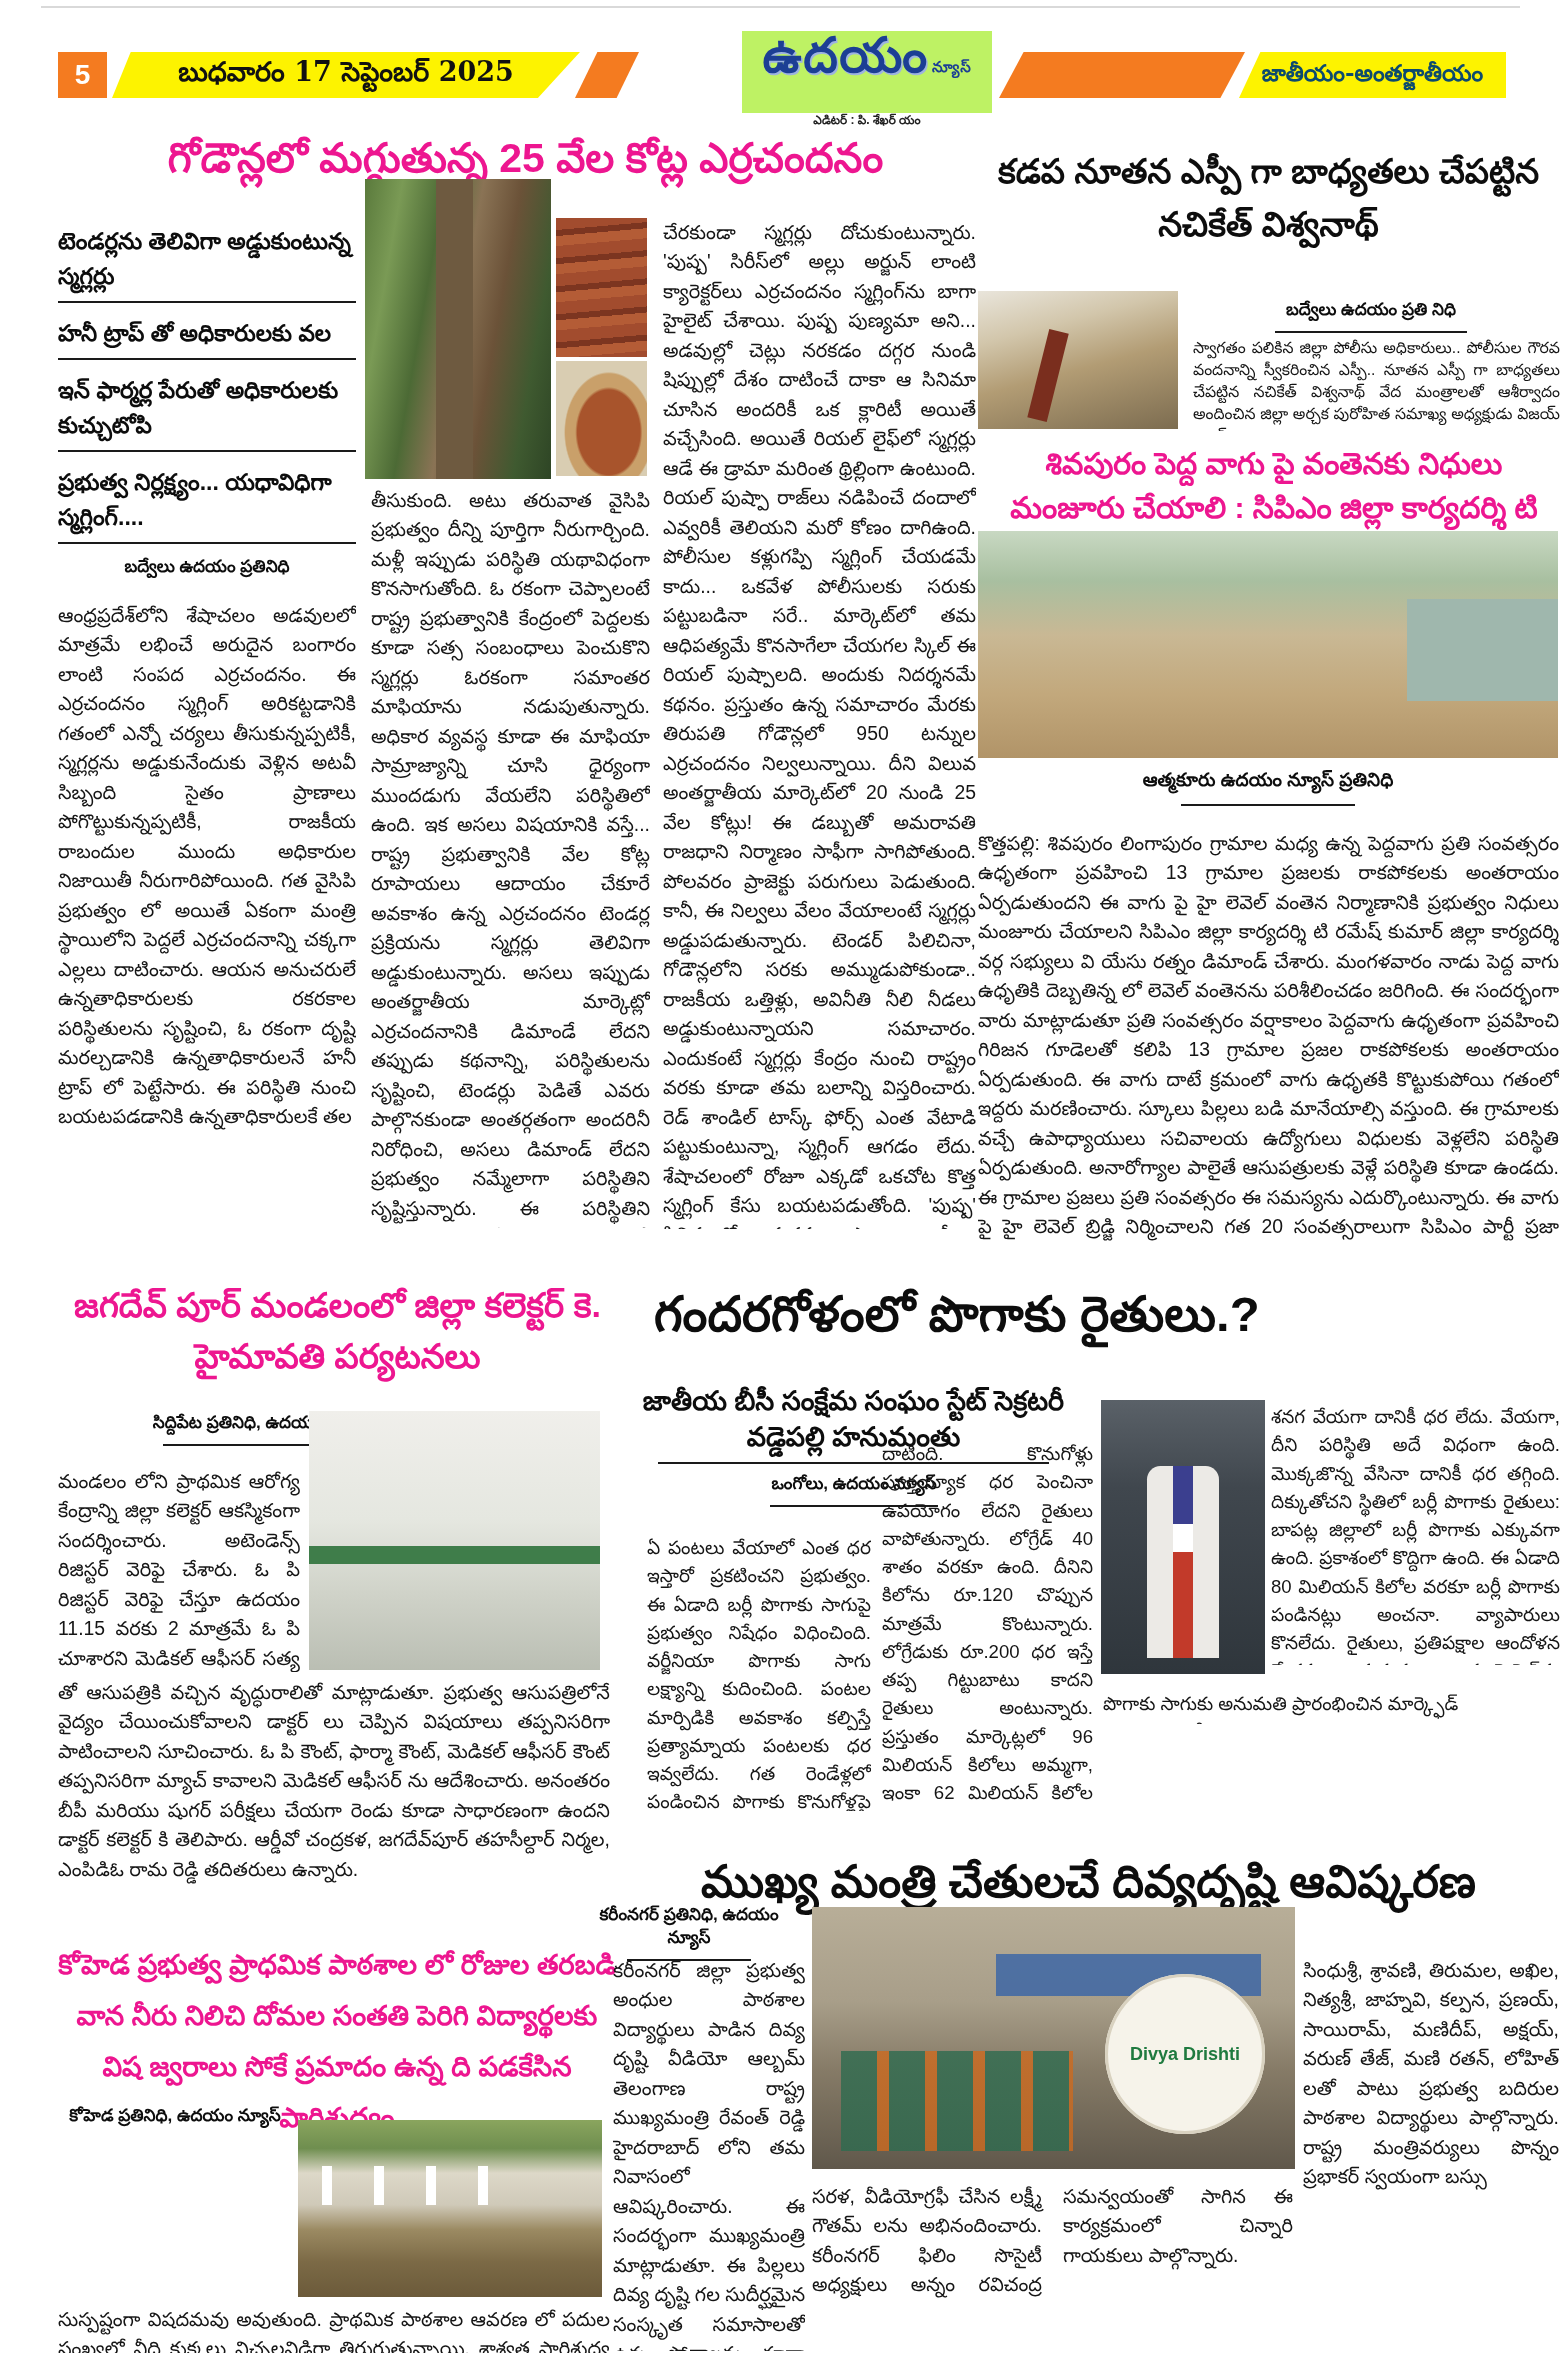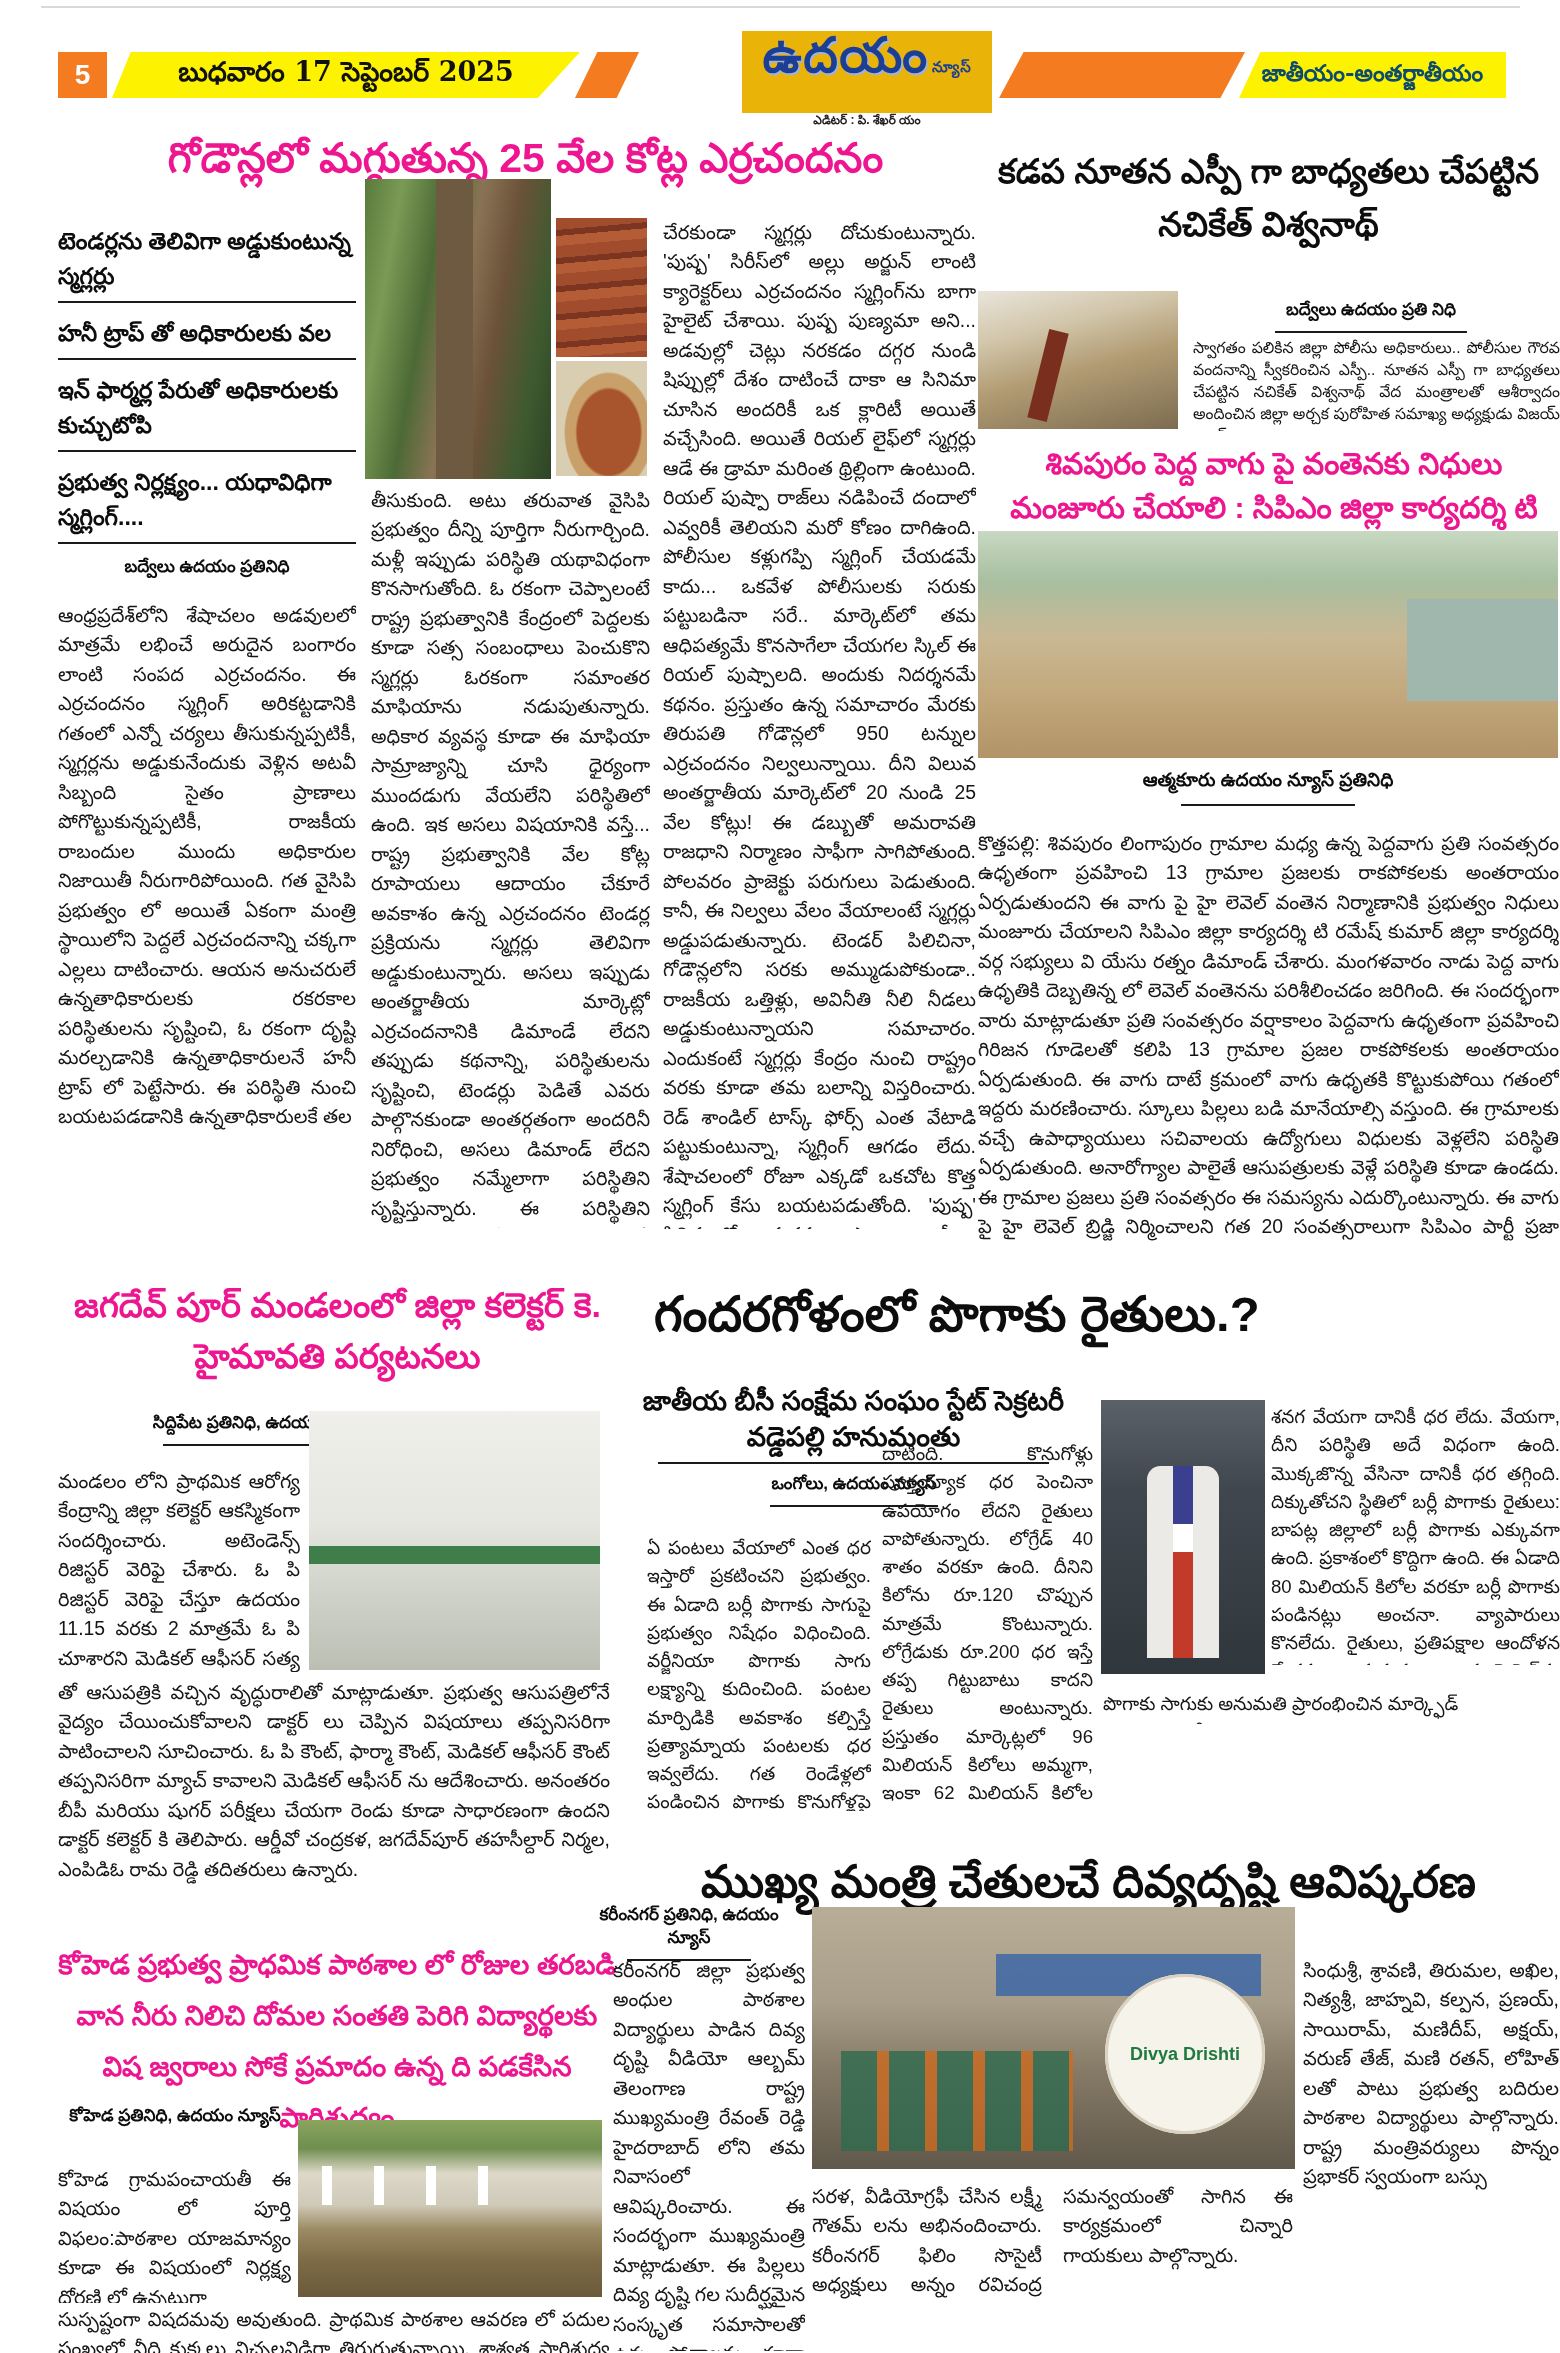--- a/index.html
+++ b/index.html
@@ -73,21 +73,21 @@
 <body>
 
 <div id="page">
 
   <div class="abs toprule" style="left:41px;top:6px;width:1479px;"></div>
   <div class="abs band pagenum" style="left:58px;top:52px;width:49px;">5</div>
   <div class="abs band dateband" style="left:112px;top:52px;width:468px;">బుధవారం 17 సెప్టెంబర్ 2025</div>
   <div class="abs band orangeslice" style="left:575px;top:52px;width:64px;"></div>
   <div class="abs band rorange" style="left:999px;top:52px;width:246px;"></div>
   <div class="abs band ryellow" style="left:1239px;top:52px;width:267px;">జాతీయం-అంతర్జాతీయం</div>
-  <div class="abs center" style="left:742px;top:31px;width:250px;height:82px;background:#eab308;">
+  <div class="abs center" style="left:742px;top:31px;width:250px;height:82px;background:#bef264;">
     <span class="logo">ఉదయం</span>
     <span class="logosub">న్యూస్</span>
   </div>
   <div class="abs center editor" style="left:742px;top:113px;width:250px;">ఎడిటర్ : పి. శేఖర్ యం</div>
 
   <div class="abs center h-pink mainhead" style="left:112px;top:133px;width:827px;">గోడౌన్లలో మగ్గుతున్న 25 వేల కోట్ల ఎర్రచందనం</div>
 
   <div class="abs" style="left:58px;top:224px;width:298px;">
     <div class="deck">టెండర్లను తెలివిగా అడ్డుకుంటున్న స్మగ్లర్లు</div>
     <div class="deck">హనీ ట్రాప్ తో అధికారులకు వల</div>
@@ -126,21 +126,20 @@
     <div class="gstripe"></div>
   </div>
   <div class="abs just body-txt clip" style="left:58px;top:1467px;width:242px;height:205px;">మండలం లోని ప్రాథమిక ఆరోగ్య కేంద్రాన్ని జిల్లా కలెక్టర్ ఆకస్మికంగా సందర్శించారు. అటెండెన్స్ రిజిస్టర్ వెరిఫై చేశారు. ఓ పి రిజిస్టర్ వెరిఫై చేస్తూ ఉదయం 11.15 వరకు 2 మాత్రమే ఓ పి చూశారని మెడికల్ ఆఫీసర్ సత్య ప్రకాష్ నీ అడగ్గా మెడిసిన్ స్టోర్ లో మందుల పంపిణీకి వెళ్లివచ్చానని కలెక్టర్ కి తెలిపారు. ఒళ్ళు నొప్పులు, మాములు జ్వరం</div>
   <div class="abs just body-txt clip" style="left:58px;top:1678px;width:552px;height:224px;">తో ఆసుపత్రికి వచ్చిన వృద్ధురాలితో మాట్లాడుతూ. ప్రభుత్వ ఆసుపత్రిలోనే వైద్యం చేయించుకోవాలని డాక్టర్ లు చెప్పిన విషయాలు తప్పనిసరిగా పాటించాలని సూచించారు. ఓ పి కౌంట్, ఫార్మా కౌంట్, మెడికల్ ఆఫీసర్ కౌంట్ తప్పనిసరిగా మ్యాచ్ కావాలని మెడికల్ ఆఫీసర్ ను ఆదేశించారు. అనంతరం బీపీ మరియు షుగర్ పరీక్షలు చేయగా రెండు కూడా సాధారణంగా ఉందని డాక్టర్ కలెక్టర్ కి తెలిపారు. ఆర్డీవో చంద్రకళ, జగదేవ్‌పూర్ తహసీల్దార్ నిర్మల, ఎంపిడిఓ రామ రెడ్డి తదితరులు ఉన్నారు.</div>
 
   <div class="abs center h-pink" style="left:58px;top:1939px;width:558px;font-size:27.6px;line-height:1.85;">కోహెడ ప్రభుత్వ ప్రాధమిక పాఠశాల లో రోజుల తరబడి వాన నీరు నిలిచి దోమల సంతతి పెరిగి విద్యార్థలకు విష జ్వరాలు సోకే ప్రమాదం ఉన్న ది పడకేసిన పారిశుధ్యం</div>
   <div class="abs byline-plain" style="left:63px;top:2106px;width:224px;">కోహెడ ప్రతినిధి, ఉదయం న్యూస్</div>
   <div class="abs ph ph-school" style="left:298px;top:2120px;width:304px;height:177px;">
     <div class="pillars"></div>
   </div>
-  <div class="abs just body-txt clip" style="left:58px;top:2165px;width:233px;height:138px;">కోహెడ గ్రామపంచాయతీ ఈ విషయం లో పూర్తి విఫలం:పాఠశాల యాజమాన్యం కూడా ఈ విషయంలో నిర్లక్ష్య ధోరణి లో ఉన్నట్లుగా</div>
   <div class="abs just body-txt clip" style="left:58px;top:2305px;width:552px;height:83px;">సుస్పష్టంగా విషదమవు అవుతుంది. ప్రాథమిక పాఠశాల ఆవరణ లో పదుల సంఖ్యలో వీధి కుక్కలు విచ్చలవిడిగా తిరుగుతున్నాయి. శాశ్వత పారిశుధ్య పనులు చేపట్టకపోతే, పసిపిల్లలు అనారోగ్యాల పాలు కావడం యదార్థం.</div>
 
   <div class="abs h-black" style="left:654px;top:1286px;width:619px;font-size:49px;white-space:nowrap;">గందరగోళంలో పొగాకు రైతులు.?</div>
   <div class="abs subhead" style="left:641px;top:1383px;width:425px;">జాతీయ బీసీ సంక్షేమ సంఘం స్టేట్ సెక్రటరీ వడ్డెపల్లి హనుమంతు</div>
   <div class="abs byline" style="left:701px;top:1474px;width:306px;">ఒంగోలు, ఉదయం న్యూస్</div>
   <div class="abs just body-txt clip" style="left:647px;top:1534px;width:224px;height:277px;font-size:18.6px;">ఏ పంటలు వేయాలో ఎంత ధర ఇస్తారో ప్రకటించని ప్రభుత్వం. ఈ ఏడాది బర్లీ పొగాకు సాగుపై ప్రభుత్వం నిషేధం విధించింది. వర్జీనియా పొగాకు సాగు లక్ష్యాన్ని కుదించింది. పంటల మార్పిడికి అవకాశం కల్పిస్తే ప్రత్యామ్నాయ పంటలకు ధర ఇవ్వలేదు. గత రెండేళ్లలో పండించిన పొగాకు కొనుగోళ్లపై నేటికీ స్పష్టత లేదు. వేలం కేంద్రాల్లో గడిచె 167 రోజులు దాటింది.</div>
   <div class="abs just body-txt clip" style="left:882px;top:1440px;width:211px;height:371px;font-size:18.6px;">దాటింది. కొనుగోళ్లు పూర్తయ్యాక ధర పెంచినా ఉపయోగం లేదని రైతులు వాపోతున్నారు. లోగ్రేడ్ 40 శాతం వరకూ ఉంది. దీనిని కిలోను రూ.120 చొప్పున మాత్రమే కొంటున్నారు. లోగ్రేడుకు రూ.200 ధర ఇస్తే తప్ప గిట్టుబాటు కాదని రైతులు అంటున్నారు. ప్రస్తుతం మార్కెట్లలో 96 మిలియన్ కిలోలు అమ్మగా, ఇంకా 62 మిలియన్ కిలోల పొగాకు ఉంది. సగటు ధర రూ.236. వ్యాపారుల సిండికేట్ వల్ల గిట్టుబాటు ధర దక్కడంలేదు. తక్కువ ధరకు అమ్ముకోవాల్సి వస్తోంది. చివరకు లో గ్రేడ్ ధర రూ.300</div>
   <div class="abs ph ph-farmer" style="left:1101px;top:1400px;width:164px;height:274px;">
     <div class="shirt"></div>
     <div class="scarf"></div>

